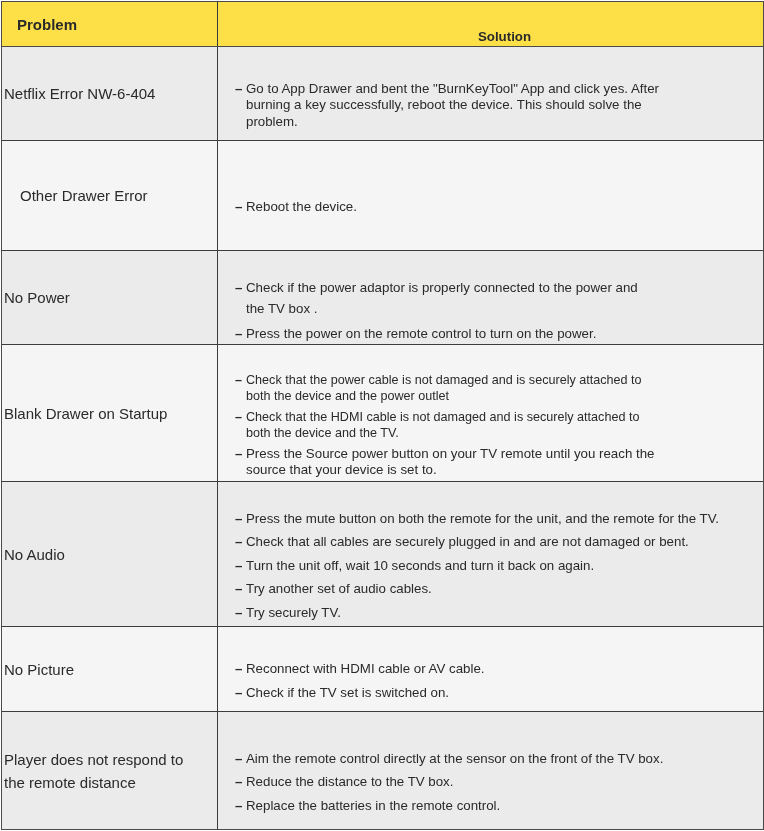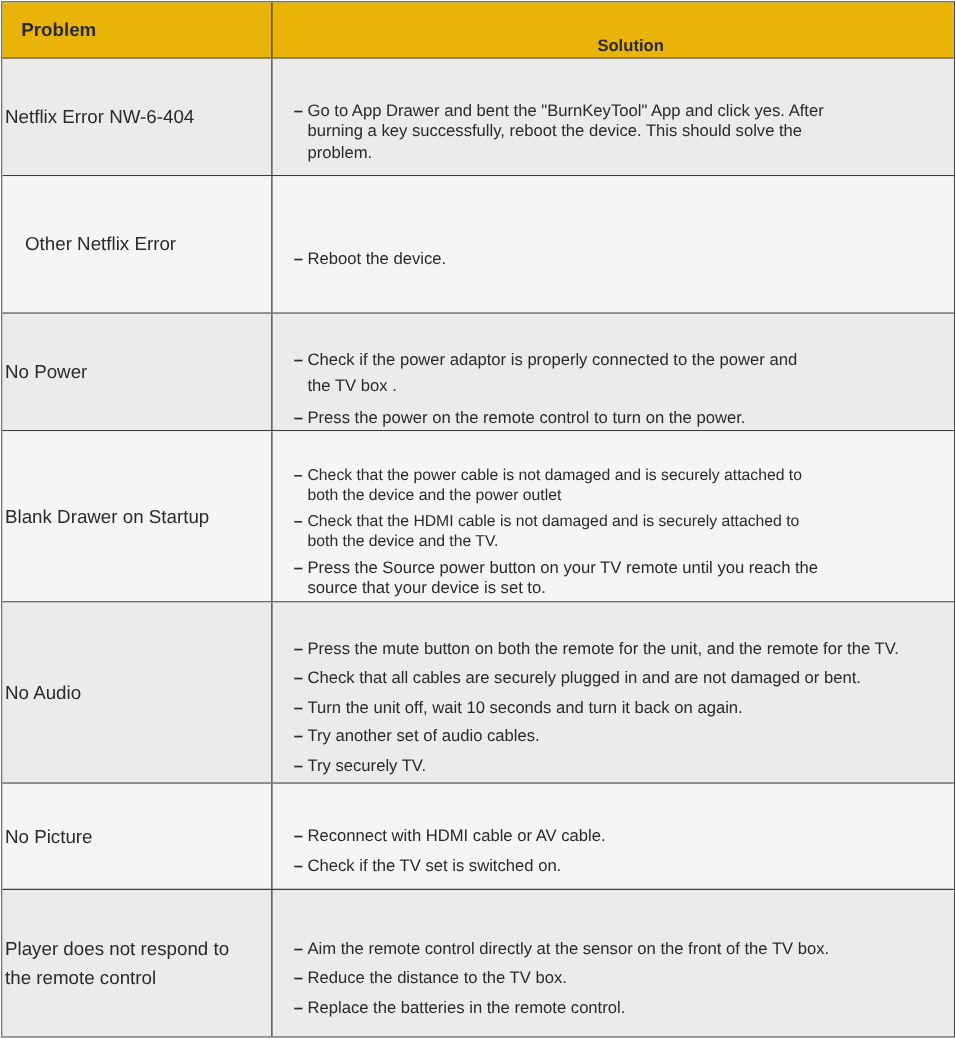--- a/index.html
+++ b/index.html
@@ -1,18 +1,18 @@
 <!DOCTYPE html>
 <html><head>
 <meta charset="utf-8">
 <style>
   html, body { margin:0; padding:0; background:#ffffff; }
   body { width:764px; height:831px; overflow:hidden; font-family:"Liberation Sans", sans-serif; color:#222; }
   .table { position:absolute; left:1px; top:1px; width:761px; border:1px solid #4a4a4a; border-collapse:collapse; }
-  .header { display:flex; height:44px; background:#eab308; color:#fff; font-weight:bold; font-size:21px; border-bottom:1px solid #4a4a4a; }
+  .header { display:flex; height:44px; background:#fde047; color:#fff; font-weight:bold; font-size:21px; border-bottom:1px solid #4a4a4a; }
   .header .c1 { width:216px; box-sizing:border-box; padding-left:15px; display:flex; align-items:center; border-right:1px solid #3a3a3a; }
   .header .c2 { flex:1; padding-left:28px; display:flex; align-items:center; }
   .row { display:flex; border-bottom:1.5px solid #3c3c3c; box-sizing:border-box; }
   .row:last-child { border-bottom:none; }
   .row.shade { background:#ebebeb; }
   .row.light { background:#f5f5f5; }
   .c1 { width:216px; box-sizing:border-box; border-right:1.5px solid #3c3c3c; padding-left:2px; display:flex; align-items:center; font-size:15px; line-height:23px; color:#2a2a2a; }
   .c2 { flex:1; box-sizing:border-box; padding-left:17px; display:flex; flex-direction:column; justify-content:center; font-size:13.3px; color:#2a2a2a;margin-top:24px; }
   .item { display:flex; line-height:16.5px; margin:2px 0; }
   .item .dash { width:11px; flex:none; font-weight:bold; }
@@ -31,21 +31,21 @@
     <div class="c1">Netflix Error NW-6-404</div>
     <div class="c2">
       <div class="item" style="width:440px">
           <span class="dash">–</span>
           <span>Go to App Drawer and bent the "BurnKeyTool" App and click yes. After burning a key successfully, reboot the device. This should solve the problem.</span>
         </div>
     </div>
   </div>
 
   <div class="row light" style="height:110px">
-    <div class="c1" style="padding-left:18px">Other Netflix Error</div>
+    <div class="c1" style="padding-left:18px">Other Drawer Error</div>
     <div class="c2">
       <div class="item">
           <span class="dash">–</span>
           <span>Reboot the device.</span>
         </div>
     </div>
   </div>
 
   <div class="row shade" style="height:94px">
     <div class="c1">No Power</div>
@@ -113,21 +113,21 @@
           <span>Reconnect with HDMI cable or AV cable.</span>
         </div>
       <div class="item spaced">
           <span class="dash">–</span>
           <span>Check if the TV set is switched on.</span>
         </div>
     </div>
   </div>
 
   <div class="row shade" style="height:117px">
-    <div class="c1" style="padding-right:20px">Player does not respond to the remote control</div>
+    <div class="c1" style="padding-right:20px">Player does not respond to the remote distance</div>
     <div class="c2">
       <div class="item spaced">
           <span class="dash">–</span>
           <span>Aim the remote control directly at the sensor on the front of the TV box.</span>
         </div>
       <div class="item spaced">
           <span class="dash">–</span>
           <span>Reduce the distance to the TV box.</span>
         </div>
       <div class="item spaced">

